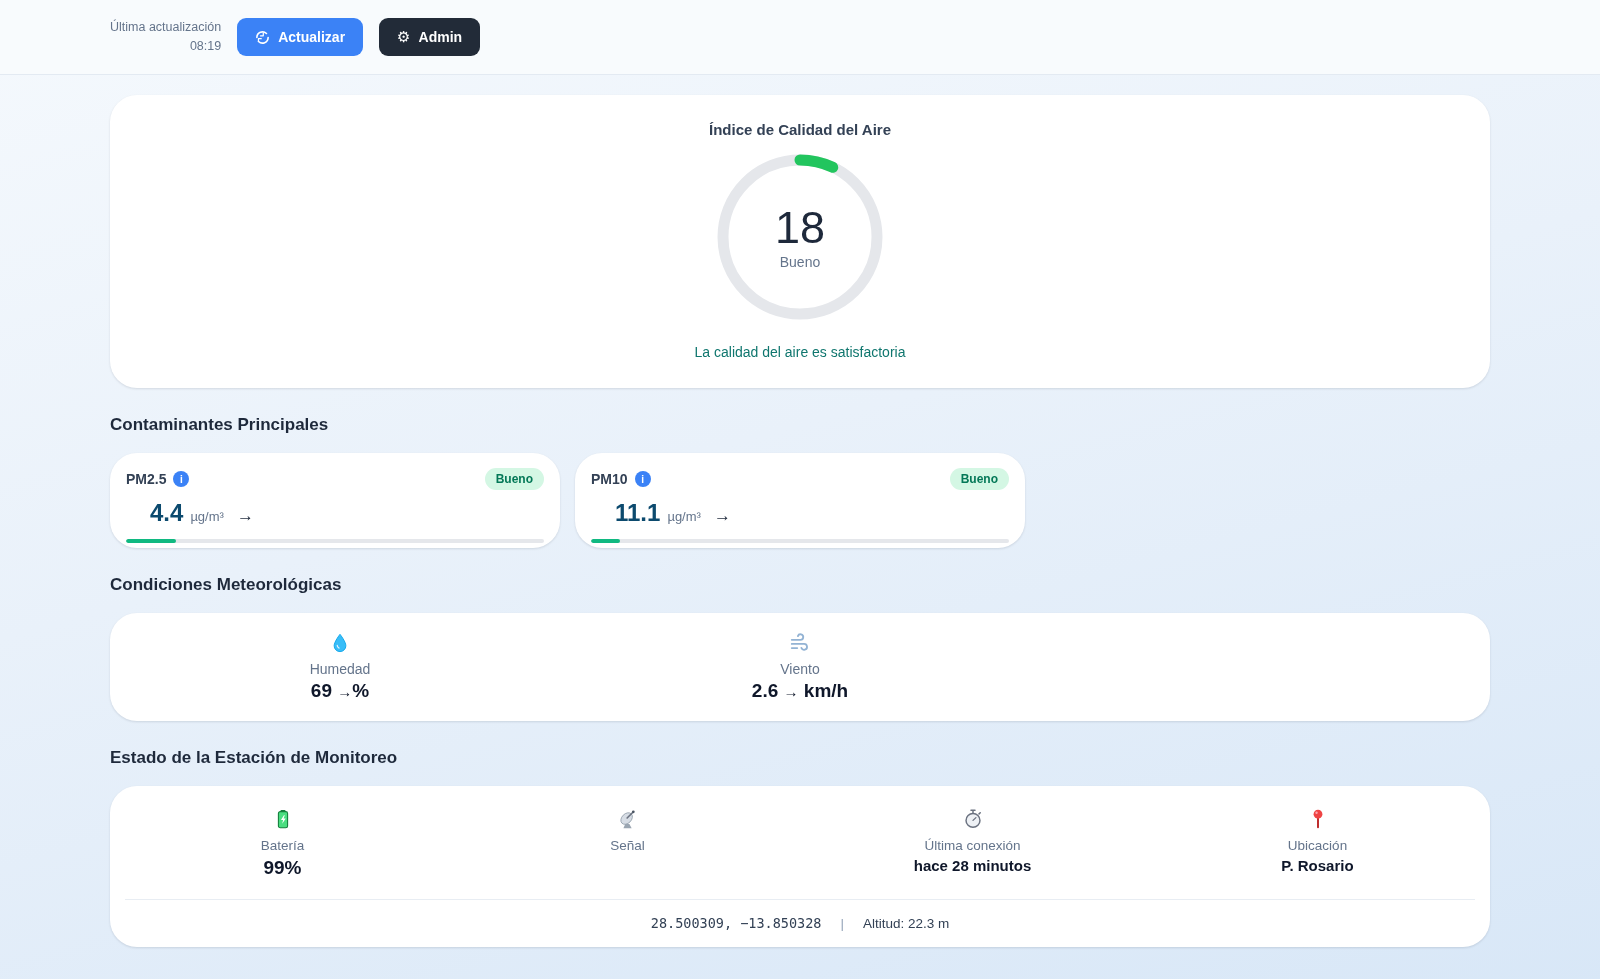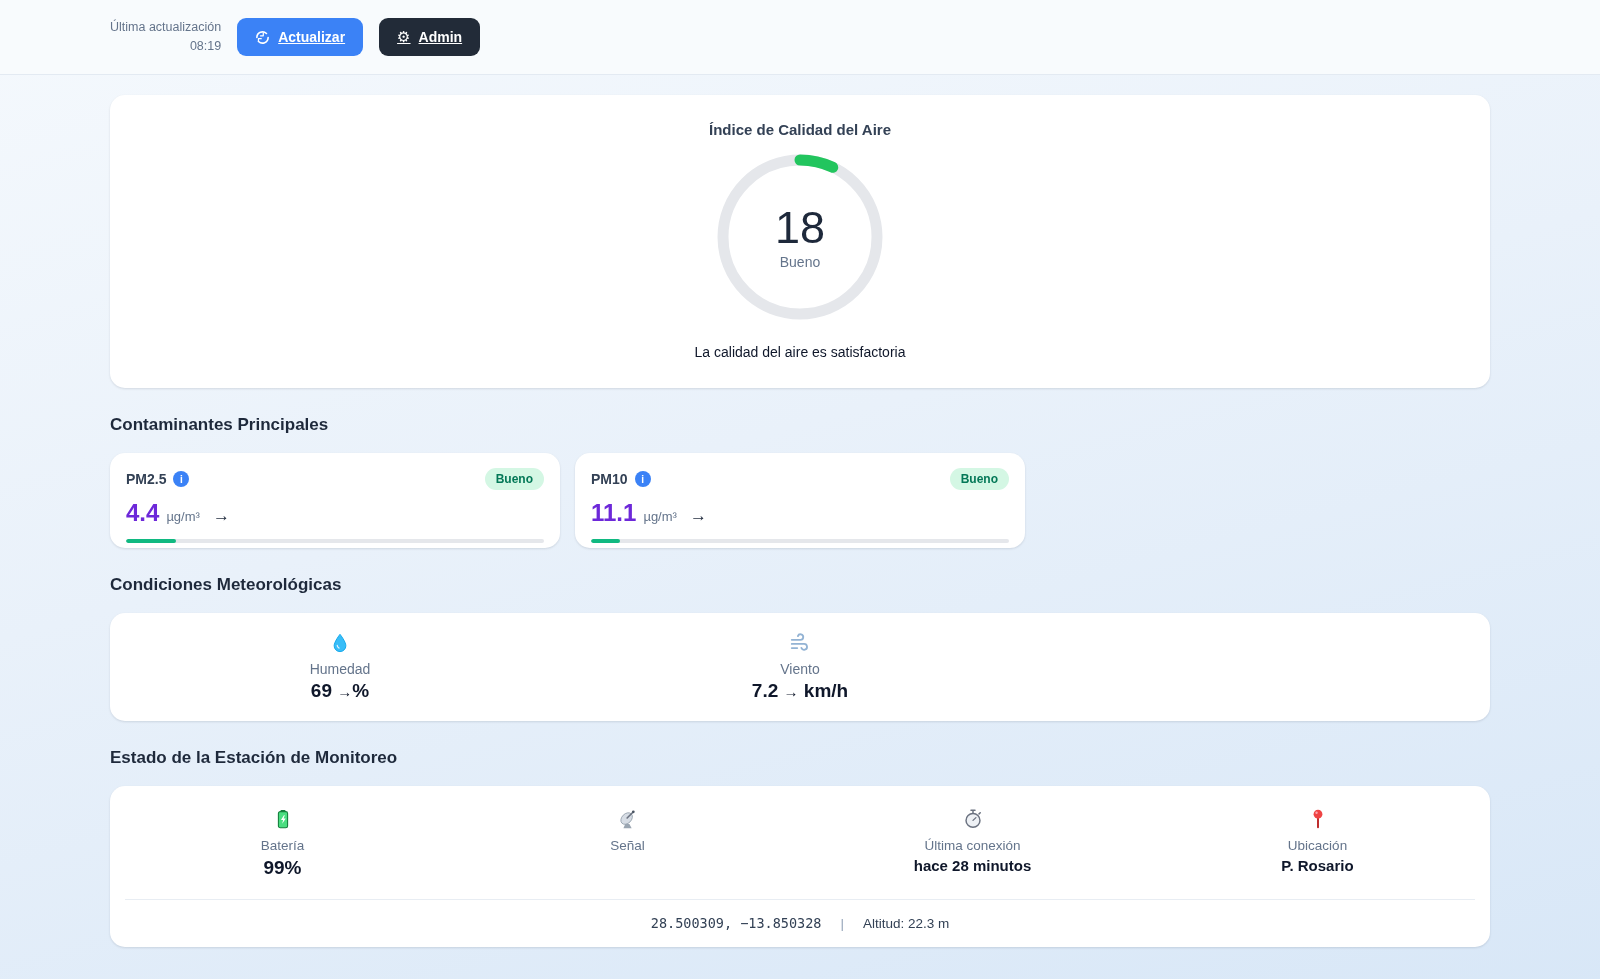--- a/index.html
+++ b/index.html
@@ -17,55 +17,55 @@
   }
   .shell { width:1380px; margin:0 auto; }
   .app-header .shell { display:flex; align-items:center; justify-content:space-between; }
   .page-title { font-size:21px; font-weight:bold; color:#0f172a; line-height:1.25; }
   .page-subtitle { font-size:13px; color:#64748b; margin-top:2px; }
   .header-right { display:flex; align-items:center; gap:16px; }
   .last-update { text-align:right; color:#64748b; font-size:12.5px; line-height:1.5; }
   .btn {
     display:inline-flex; align-items:center; gap:8px; border:none; cursor:pointer;
     font-family:inherit; font-size:14px; font-weight:bold; color:#fff;
-    padding:11px 18px; border-radius:9px;text-decoration:underline;
+    padding:11px 18px; border-radius:9px;
   }
   .btn-blue { background:#3b82f6; }
   .btn-dark { background:#222b38; }
   .btn svg { display:block; }
   .gear-glyph { font-size:15px; line-height:1; font-family:"DejaVu Sans",sans-serif; }
   
   main { padding-bottom:44px; }
   .card {
-    background:#fff; border-radius:15px;
+    background:#fff; border-radius:27px;
     box-shadow:0 1px 3px rgba(15,23,42,.07), 0 1px 2px rgba(15,23,42,.05);
   }
   .aqi-card { margin-top:20px; height:293px; padding:26px 20px;
     display:flex; flex-direction:column; align-items:center; }
   .aqi-title { font-size:15px; font-weight:bold; color:#334155; }
   .gauge-wrap { position:relative; width:170px; height:170px; margin-top:14px; }
   .gauge-wrap svg { width:170px; height:170px; transform:rotate(-90deg); }
   .gauge-center { position:absolute; inset:0; display:flex; flex-direction:column;
     align-items:center; justify-content:center; }
   .aqi-value { font-size:45px; font-weight:normal; color:#1e293b; line-height:1.05; }
   .aqi-category { font-size:14px; color:#64748b; margin-top:3px; }
-  .aqi-desc { font-size:14px; color:#0f172a; margin-top:22px; }
+  .aqi-desc { font-size:14px; color:#0f766e; margin-top:22px; }
   .section-heading { font-size:17px; font-weight:bold; color:#1e293b; margin:27px 0 18px; }
   
   .grid-3 { display:grid; grid-template-columns:repeat(3,1fr); gap:15px; }
   .pollutant-card { padding:15px 16px 14px; height:95px; }
   .pc-top { display:flex; align-items:center; justify-content:space-between; }
   .pc-name { display:flex; align-items:center; gap:7px; font-size:14px; font-weight:bold; color:#334155; }
   .info-icon { width:16px; height:16px; border-radius:50%; background:#3b82f6; color:#fff;
     font-size:10px; font-weight:bold; font-style:normal;
     display:inline-flex; align-items:center; justify-content:center; }
   .status-badge { background:#d4f7e4; color:#047857; font-size:12px; font-weight:bold;
     padding:4px 11px; border-radius:999px; }
   .pc-value-row { display:flex; align-items:baseline; gap:7px; margin-top:9px; }
-  .pc-value { font-size:24px; font-weight:bold; color:#6d28d9; }
+  .pc-value { font-size:24px; font-weight:bold; color:#0c4a6e;margin-left:24px; }
   .pc-unit { font-size:13px; color:#64748b; }
   .pc-arrow { font-size:17px; font-weight:bold; color:#1e293b; margin-left:6px; }
   .bar { height:4px; border-radius:2px; background:#e5e7eb; margin-top:12px; overflow:hidden; }
   .bar-fill { height:100%; border-radius:2px; background:#10b981; width:0; }
   
   .weather-card { height:108px; display:grid; grid-template-columns:repeat(3,1fr);
     align-items:center; padding:10px 0; }
   .metric { text-align:center; }
   .metric .icon { height:24px; display:flex; justify-content:center; }
   .metric-label { font-size:14px; color:#64748b; margin-top:5px; }
@@ -193,21 +193,21 @@
     <div class="metric">
       <div class="icon">
         <svg width="22" height="22" viewBox="0 0 24 24" fill="none" stroke="#93b3d4" stroke-width="2" stroke-linecap="round">
           <path d="M3 8.5h9.5a3 3 0 1 0-2.8-4"></path>
           <path d="M3 13h13.5a3.2 3.2 0 1 1-3 4.4"></path>
           <path d="M3 17.5h6"></path>
         </svg>
       </div>
       <div class="metric-label">Viento</div>
       <div class="metric-value">
-        <span>7.2</span>
+        <span>2.6</span>
         <span class="trend-arrow">→</span>
         <span>km/h</span>
       </div>
     </div>
   </section>
 
   <h2 class="section-heading">Estado de la Estación de Monitoreo</h2>
   <section class="card station-card">
     <div class="station-grid">
 

